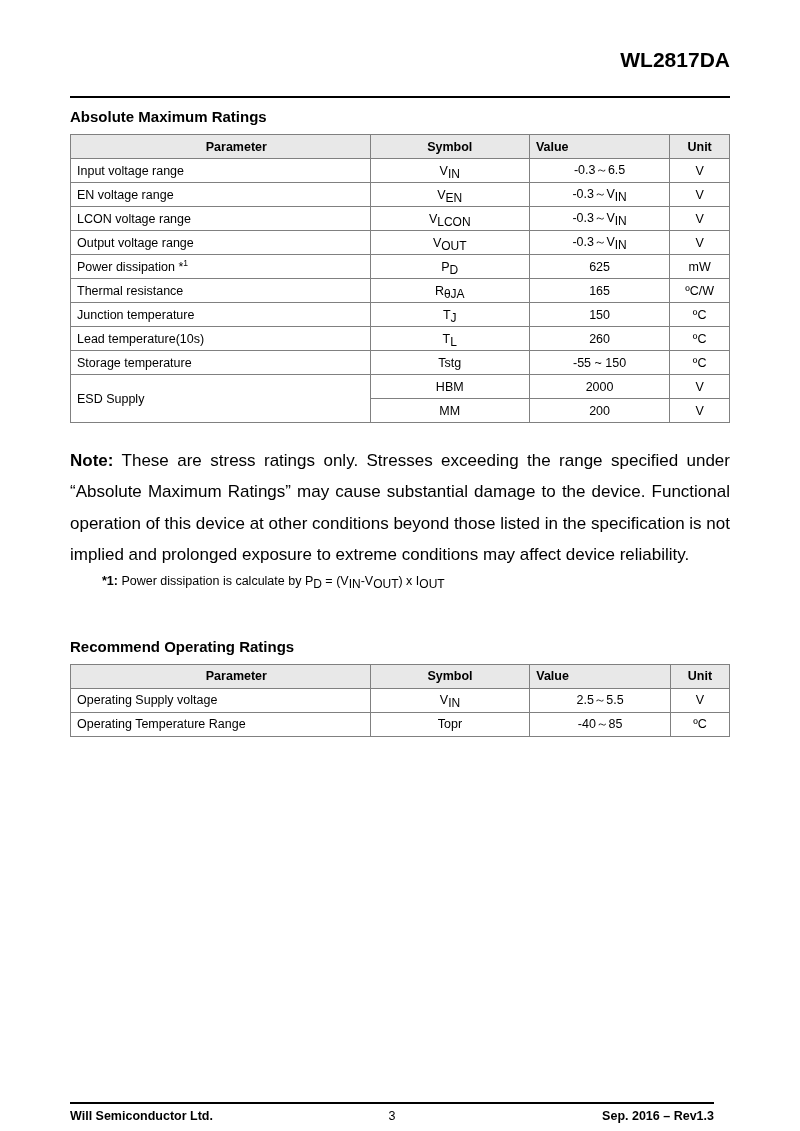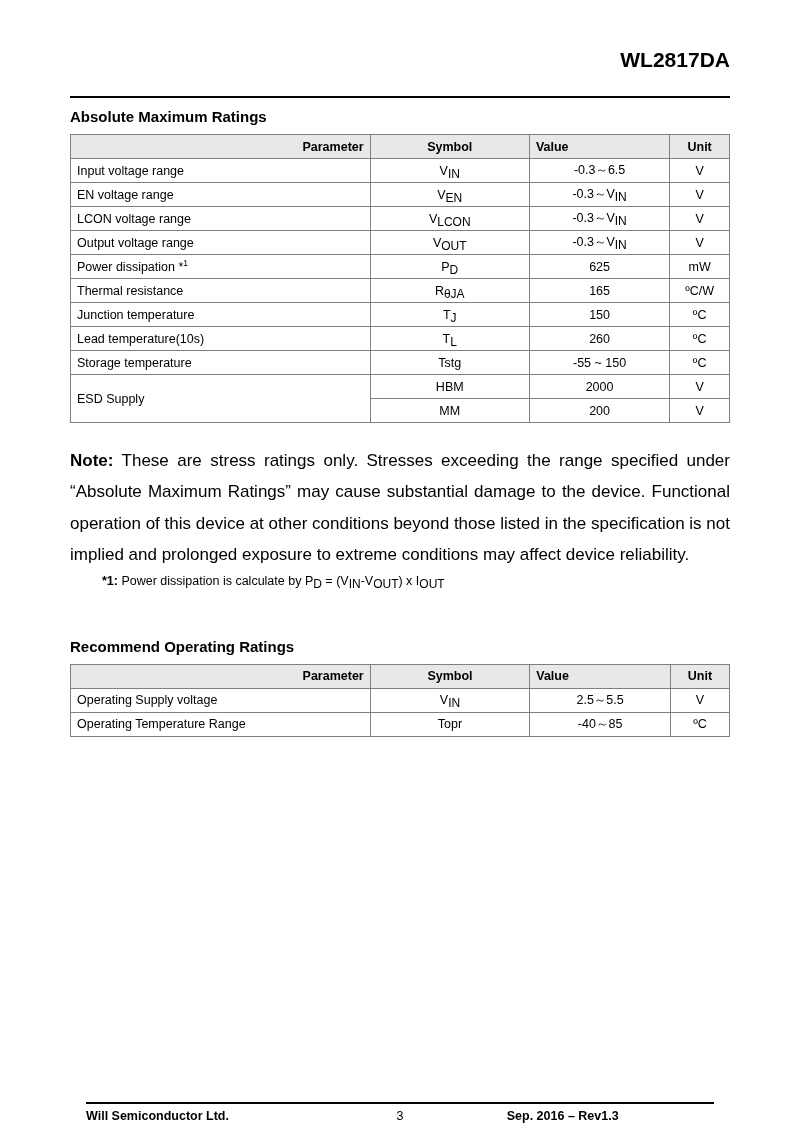--- a/index.html
+++ b/index.html
@@ -90,21 +90,21 @@
   thead th {
     background: #e8e8e8;
     font-weight: bold;
     font-size: 12.5px;
   }
   .col-param { width: 290px; text-align: left; }
   .col-symbol { width: 165px; text-align: center; }
   .col-value { width: 145px; text-align: center; }
   .col-unit { width: 50px; text-align: center; }
 
-  thead th.col-param { text-align: right; padding-left: 38px; }
+  thead th.col-param { text-align: center; padding-left: 38px; }
   thead th.col-value { text-align: left; }
 
   td.param { text-align: left; }
   td.ctr { text-align: center; }
 
   sub { font-size: 12px; vertical-align: baseline; position: relative; top: 3px; }
   sup { font-size: 8.5px; vertical-align: baseline; position: relative; top: -5px; }
 
   .esd-label {
     vertical-align: middle;
@@ -124,35 +124,34 @@
     margin-left: 32px;
     font-size: 12.5px;
   }
 
   
   .footer {
     position: absolute;
     left: 70px;
     right: 86px;
     bottom: 48px;
-    margin-left: 16px;
   }
   .footer-rule {
     border-top: 2px solid #000;
     margin-bottom: 5px;
   }
   .footer-row {
     display: flex;
     align-items: baseline;
     font-size: 12.5px;
     font-weight: bold;
   }
   .footer-left { flex: 0 0 33%; text-align: left; }
   .footer-center { flex: 0 0 34%; text-align: center; font-weight: normal; }
-  .footer-right { flex: 0 0 33%; }
+  .footer-right { flex: 0 0 33%; text-align: right; }
 </style>
 </head>
 <body>
 
 <div class="page">
 
   <div class="header">
     <div class="part-number">WL2817DA</div>
     <div class="header-rule"></div>
   </div>

